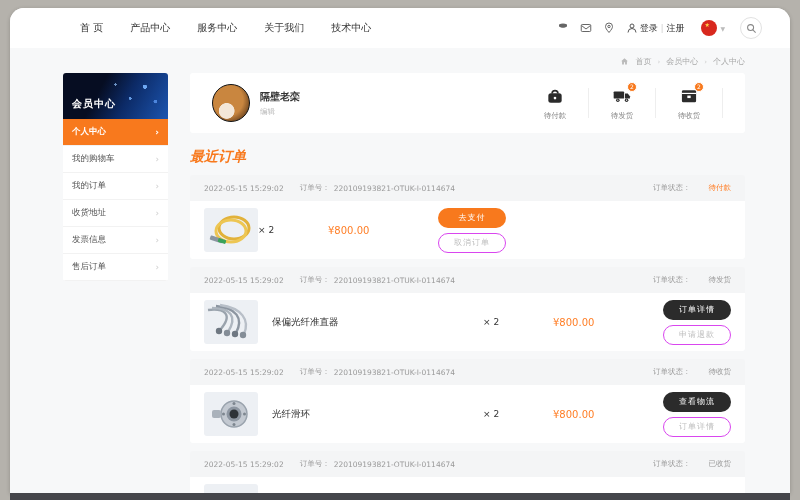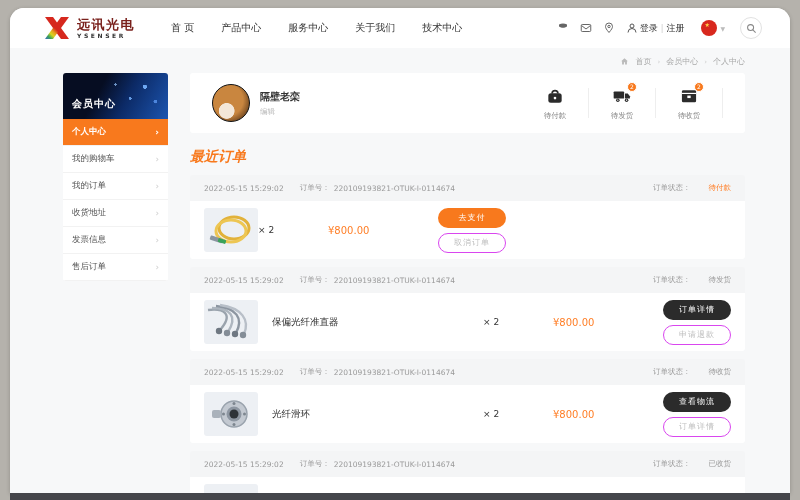--- a/index.html
+++ b/index.html
@@ -98,40 +98,20 @@
   .btn-orange { background:#f8791d; color:#fff; }
   .btn-dark { background:#2b2b2b; color:#fff; }
   .btn-ghost { background:#fff; border:1px solid #d946ef; color:#bdbdbd; }
 </style>
 </head>
 <body>
 
 <div class="window">
 
   <div class="topbar">
-    <div class="logo">
-      <svg width="26" height="24" viewBox="0 0 26 24">
-        <defs>
-          <linearGradient id="rg" x1="1" y1="0" x2="0" y2="1">
-            <stop offset="0" stop-color="#d6281e"></stop>
-              <stop offset="0.55" stop-color="#d6281e"></stop>
-            <stop offset="0.66" stop-color="#e8a020"></stop>
-              <stop offset="0.76" stop-color="#d8d520"></stop>
-            <stop offset="0.87" stop-color="#3aa35a"></stop>
-              <stop offset="1" stop-color="#3a62c9"></stop>
-          </linearGradient>
-        </defs>
-        <path d="M1 1 L9 1 L25 23 L17 23 Z" fill="#d6281e"></path>
-        <path d="M17 1 L25 1 L9 23 L1 23 Z" fill="url(#rg)"></path>
-      </svg>
-      <div class="brand-text">
-        <span class="brand-cn">远讯光电</span>
-        <span class="brand-en">YSENSER</span>
-      </div>
-    </div>
 
     <div class="nav">
       <span class="nav-item">首 页</span>
       <span class="nav-item">产品中心</span>
       <span class="nav-item">服务中心</span>
       <span class="nav-item">关于我们</span>
       <span class="nav-item">技术中心</span>
     </div>
 
     <div class="top-right">

